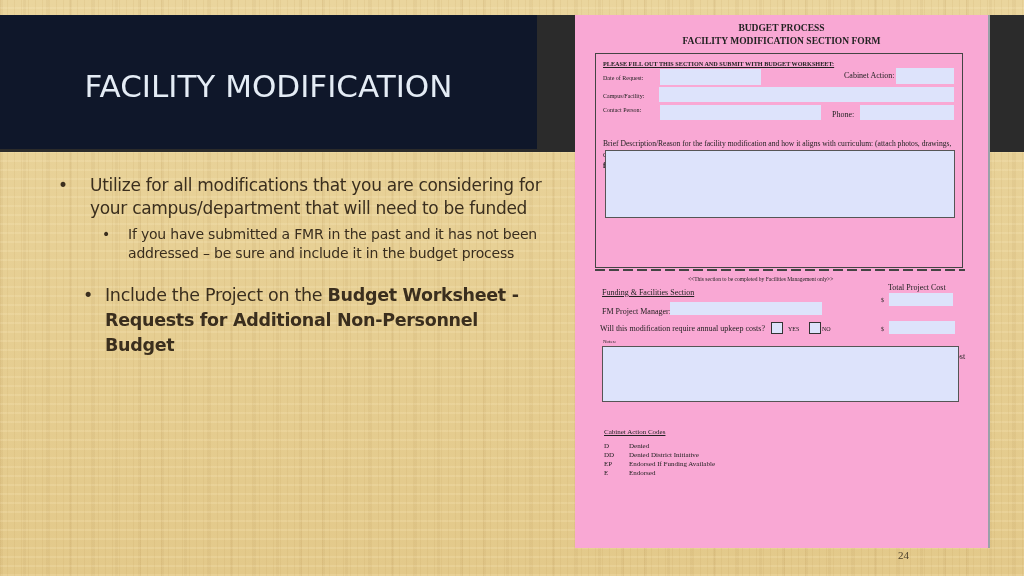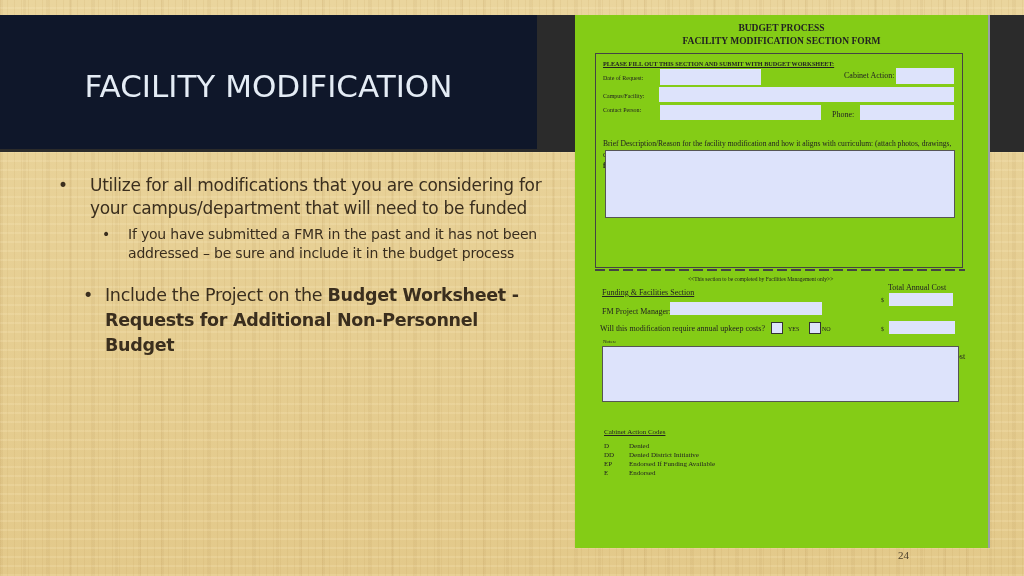--- a/index.html
+++ b/index.html
@@ -39,21 +39,21 @@
   .b1 .dot { width: 32px; flex: none; }
   .b2 { display: flex; font-size: 14px; line-height: 19px; margin-left: 44px; margin-top: 5px; letter-spacing: -0.2px;}
   .b2 .dot { width: 26px; flex: none; }
   .b3 { display: flex; font-size: 17.5px; line-height: 25px; margin-left: 25px; margin-top: 20px; letter-spacing: -0.3px; }
   .b3 .dot { width: 30px; flex: none; }
   .b3 .txt { margin-left: -8px; }
   .b3 b { font-weight: bold; }
 
   .doc {
     position: absolute; left: 575px; top: 15px; width: 415px; height: 533px;
-    background: #84cc16;
+    background: #f9a8d4;
     border-right: 2px solid #9aa0a8;
     font-family: "Liberation Serif", serif; color: #222;
   }
   .doc-h1 { position: absolute; left: 0; width: 100%; text-align: center; font-weight: bold; font-size: 9.5px; }
   .sec-box {
     position: absolute; left: 20px; top: 38px; width: 368px; height: 215px;
     border: 1.5px solid #444;
   }
   .field { position: absolute; background: #dde3fb; }
   .lbl { position: absolute; font-size: 6px; white-space: nowrap; }
@@ -115,21 +115,21 @@
     <div class="lbl-md" style="left:236px;top:56px;text-align:right;">Phone:</div>
     <div class="field" style="left:264px;top:51px;width:94px;height:15px;"></div>
     <div style="position:absolute;left:7px;top:84px;width:352px;font-size:7.6px;line-height:11px;"><span>Brief Description/Reason for the facility modification and how it aligns with curriculum: (attach photos, drawings, or other detailed written descriptive information) </span><b>(Facility Modification - addition or deletion of any item to the facility such as walls, doors, windows, playground equipment, portable buildings, etc.)</b></div>
   </div>
   <div class="desc-box" style="left:30px;"></div>
 
   <div class="dash"></div>
 
   <div class="lbl" style="left:113px;top:261px;font-size:5.5px;">&lt;&lt;This section to be completed by Facilities Management only&gt;&gt;</div>
   <div class="lbl-md" style="left:27px;top:273px;text-decoration:underline;">Funding &amp; Facilities Section</div>
-  <div class="lbl-md" style="left:313px;top:268px;">Total Annual Cost</div>
+  <div class="lbl-md" style="left:313px;top:268px;">Total Project Cost</div>
   <div class="lbl" style="left:306px;top:282px;">$</div>
   <div class="field" style="left:314px;top:278px;width:64px;height:13px;"></div>
   <div class="lbl-md" style="left:27px;top:292px;">FM Project Manager:</div>
   <div class="field" style="left:95px;top:287px;width:152px;height:13px;"></div>
   <div class="lbl-md" style="left:323px;top:297px;margin-top:40px;">Annual Upkeep Cost</div>
   <div class="lbl" style="left:306px;top:311px;">$</div>
   <div class="field" style="left:314px;top:306px;width:66px;height:13px;"></div>
   <div class="lbl-md" style="left:25px;top:309px;">Will this modification require annual upkeep costs?</div>
   <div class="chk" style="left:196px;top:307px;"></div>
   <div class="lbl" style="left:213px;top:311px;">YES</div>

